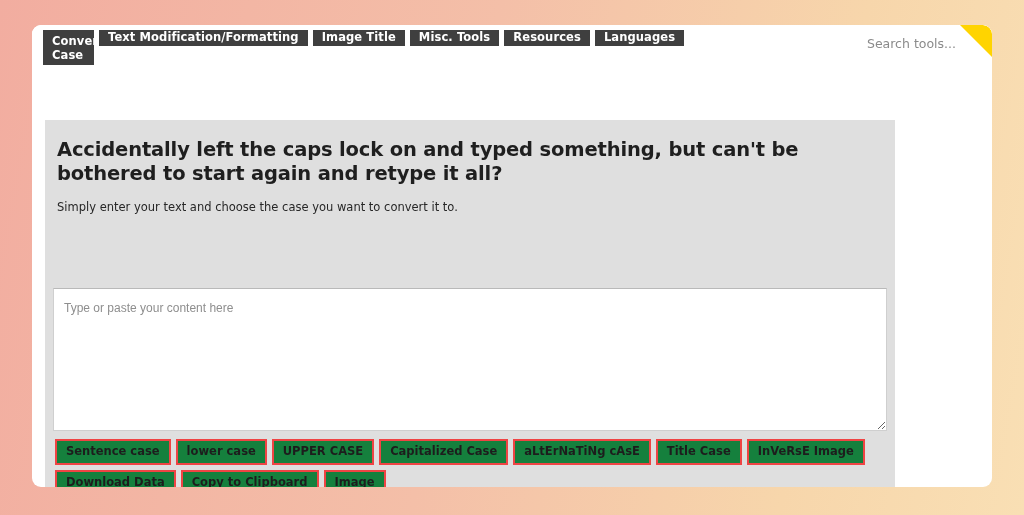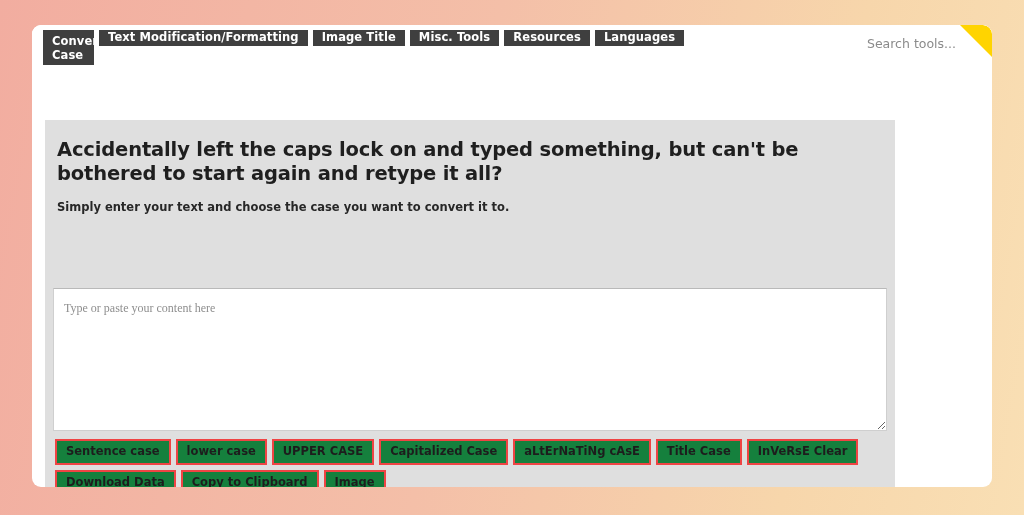--- a/index.html
+++ b/index.html
@@ -114,38 +114,37 @@
     font-weight: bold;
     color: #1f1f1f;
     line-height: 1.24;
     margin: 8px 0 0 0;
     letter-spacing: -.15px;
   }
   #page-subtitle {
     font-size: 11.5px;
     color: #272727;
     margin: 14px 0 0 0;
-    font-weight: bold;
   }
 
   
   #gap-area { height: 74px; }
 
   #input-wrap {
     padding: 0 8px;
   }
   #text-input {
     width: 100%;
     height: 143px;
     box-sizing: border-box;
     background: #ffffff;
     border: 1px solid #cfcfcf;
     border-top: 1px solid #b9b9b9;
     resize: both;
-    font-family: Liberation Serif, serif;
+    font-family: Liberation Sans, sans-serif;
     font-size: 12px;
     color: #333;
     padding: 12px 10px;
     outline: none;
     display: block;
   }
   #text-input::placeholder { color: #8e8e8e; }
 
   
   #action-buttons {
@@ -232,21 +231,21 @@
         <textarea id="text-input" placeholder="Type or paste your content here" style=""></textarea>
       </div>
 
       <div id="action-buttons">
         <button class="action-btn">Sentence case</button>
         <button class="action-btn">lower case</button>
         <button class="action-btn">UPPER CASE</button>
         <button class="action-btn">Capitalized Case</button>
         <button class="action-btn">aLtErNaTiNg cAsE</button>
         <button class="action-btn">Title Case</button>
-        <button class="action-btn">InVeRsE Clear</button>
+        <button class="action-btn">InVeRsE Image</button>
         <button class="action-btn">Download Data</button>
         <button class="action-btn">Copy to Clipboard</button>
         <button class="action-btn">Image</button>
       </div>
 
       <div id="coffee-row">
         <button id="coffee-button">
           <span id="coffee-icon">
             <svg width="13" height="11" viewBox="0 0 13 11" aria-hidden="true">
               <rect x="0.5" y="1.5" width="8" height="8" rx="1.2" fill="none" stroke="#ffffff" stroke-width="1.4"></rect>

